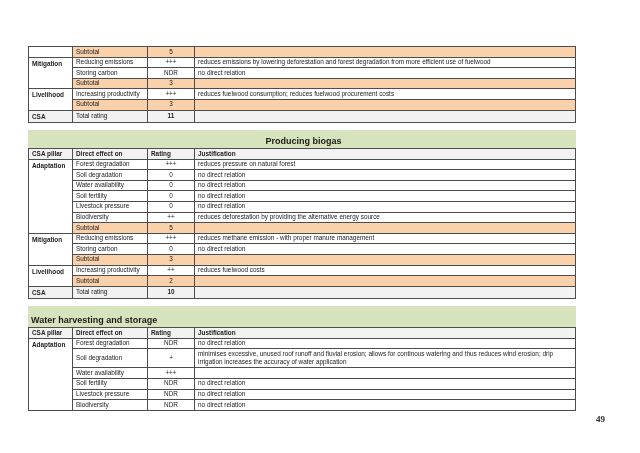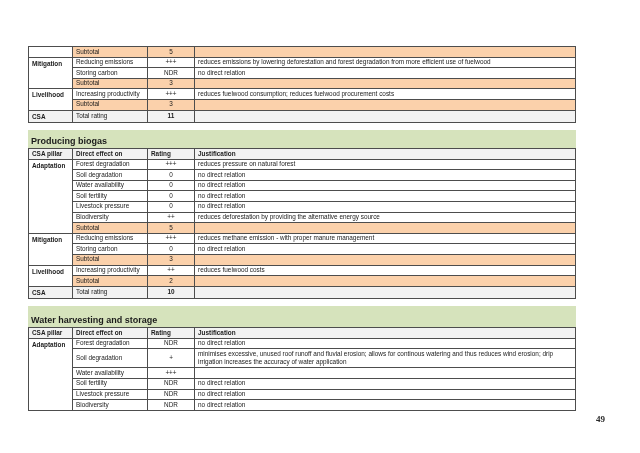--- a/index.html
+++ b/index.html
@@ -48,21 +48,21 @@
   #table-1 { top: 148px; }
   #table-2 { top: 327px; }
   .section-band {
     position: absolute; left: 28px; width: 548px;
     background: var(--c-band);
     box-sizing: border-box;
     display: flex; align-items: flex-end;
     padding: 0 0 2px 3px;
     font-weight: bold; font-size: 9px; color: var(--c-text);
   }
-  #band-1 { top: 130px; height: 18px; }
+  #band-1 { top: 130px; height: 18px; justify-content: center; }
   #band-2 { top: 306px; height: 21px; }
   .page-number {
     position: absolute; left: 596px; top: 414px;
     font-family: "Liberation Serif", serif;
     font-size: 9px; color: #2a2a2a; font-weight: bold;
   }
 </style>
 </head>
 <body>
 

